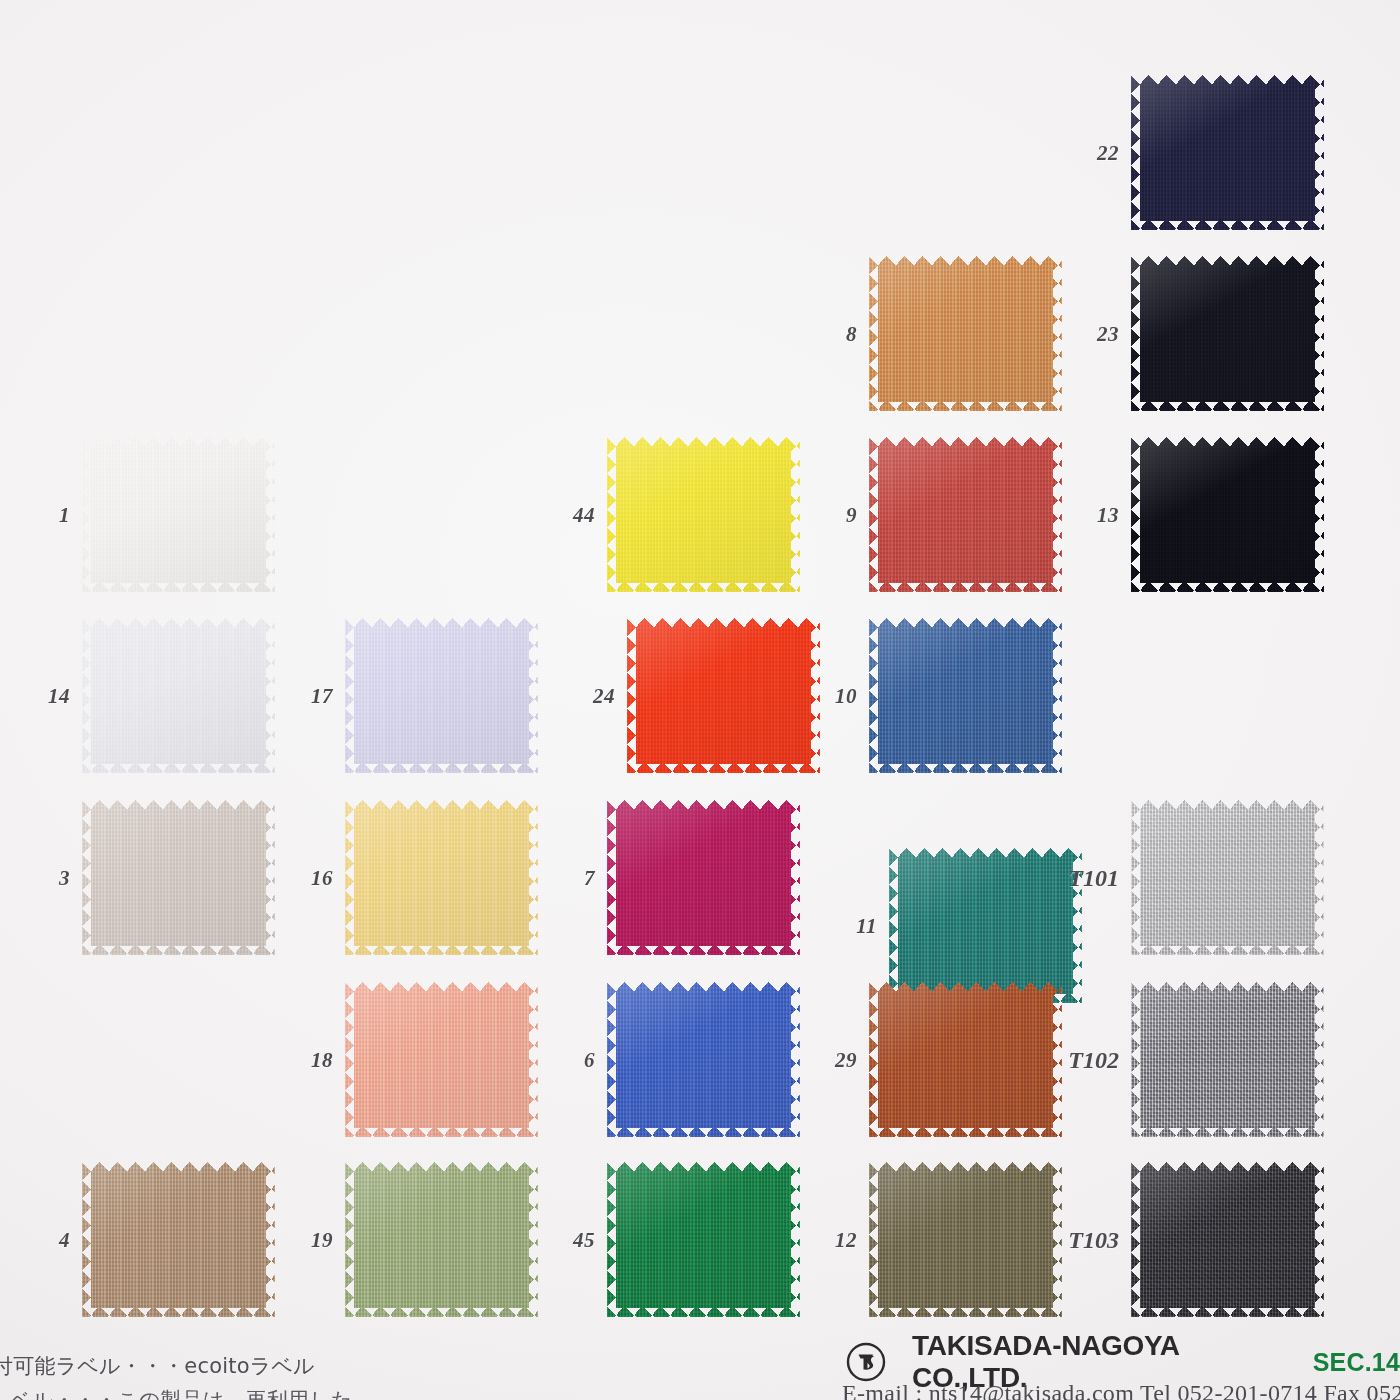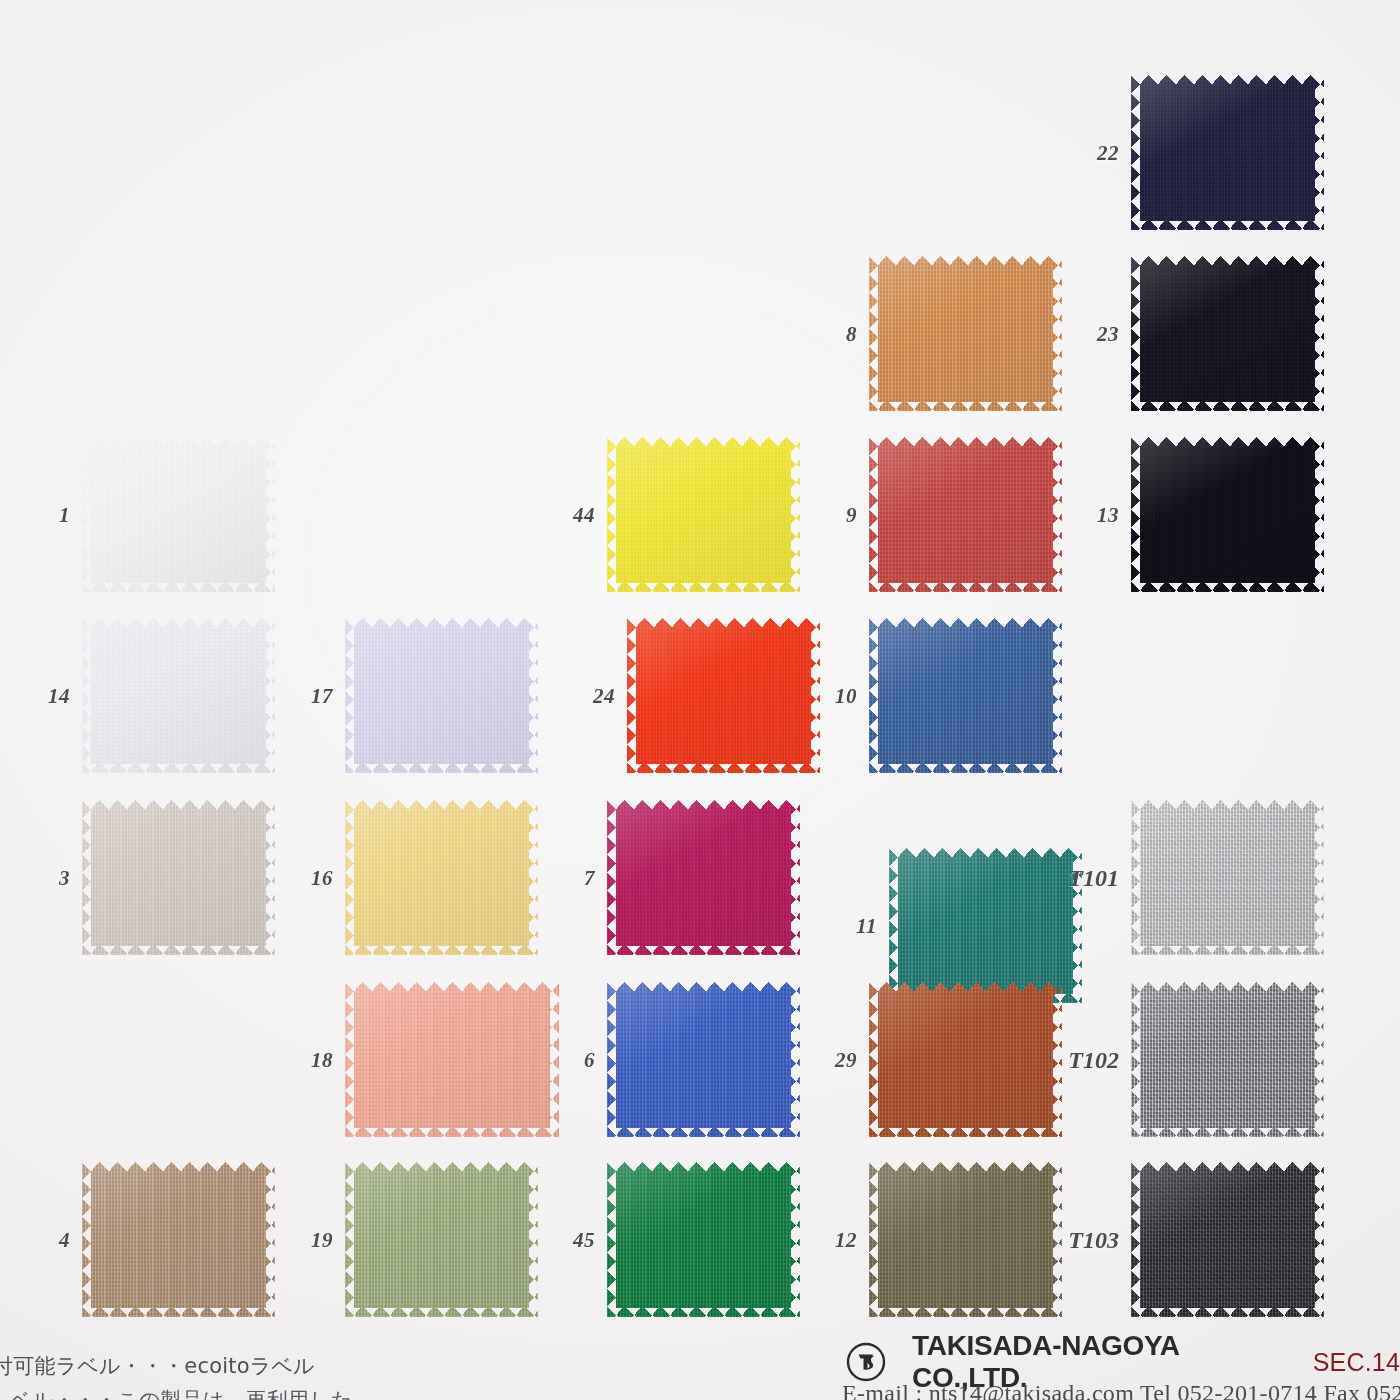--- a/index.html
+++ b/index.html
@@ -90,23 +90,23 @@
   }
   #company-name{
     font-family:"Liberation Sans",sans-serif;
     font-weight:700;
     font-size:28px;
     letter-spacing:-.3px;
     color:#2b2b2e;
   }
   #section-code{
     font-family:"Liberation Sans",sans-serif;
-    font-weight:400;
+    font-weight:700;
     font-size:25px;
-    color:#7f1d1d;
+    color:#15803d;
     margin-left:14px;
     letter-spacing:.2px;
   }
   #contact-line{
     position:absolute;
     left:842px;top:1380px;
     font-family:"Liberation Serif",serif;
     font-size:24px;
     color:#4a4a50;
     white-space:nowrap;
@@ -177,21 +177,21 @@
       <div class="label">17</div>
     </div>
     <div class="swatch" style="left: 345px; top: 800px; width: 193px; height: 155px;">
       <div class="chip">
         <div class="base" style="background: rgb(238, 212, 135);"></div>
         <div class="weave"></div>
         <div class="sheen"></div>
       </div>
       <div class="label">16</div>
     </div>
-    <div class="swatch" style="left: 345px; top: 982px; width: 193px; height: 155px; padding-left: 21px;">
+    <div class="swatch" style="left: 345px; top: 982px; width: 193px; height: 155px;">
       <div class="chip">
         <div class="base" style="background: rgb(237, 168, 148);"></div>
         <div class="weave"></div>
         <div class="sheen"></div>
       </div>
       <div class="label">18</div>
     </div>
     <div class="swatch" style="left: 345px; top: 1162px; width: 193px; height: 155px;">
       <div class="chip">
         <div class="base" style="background: rgb(154, 171, 124);"></div>

